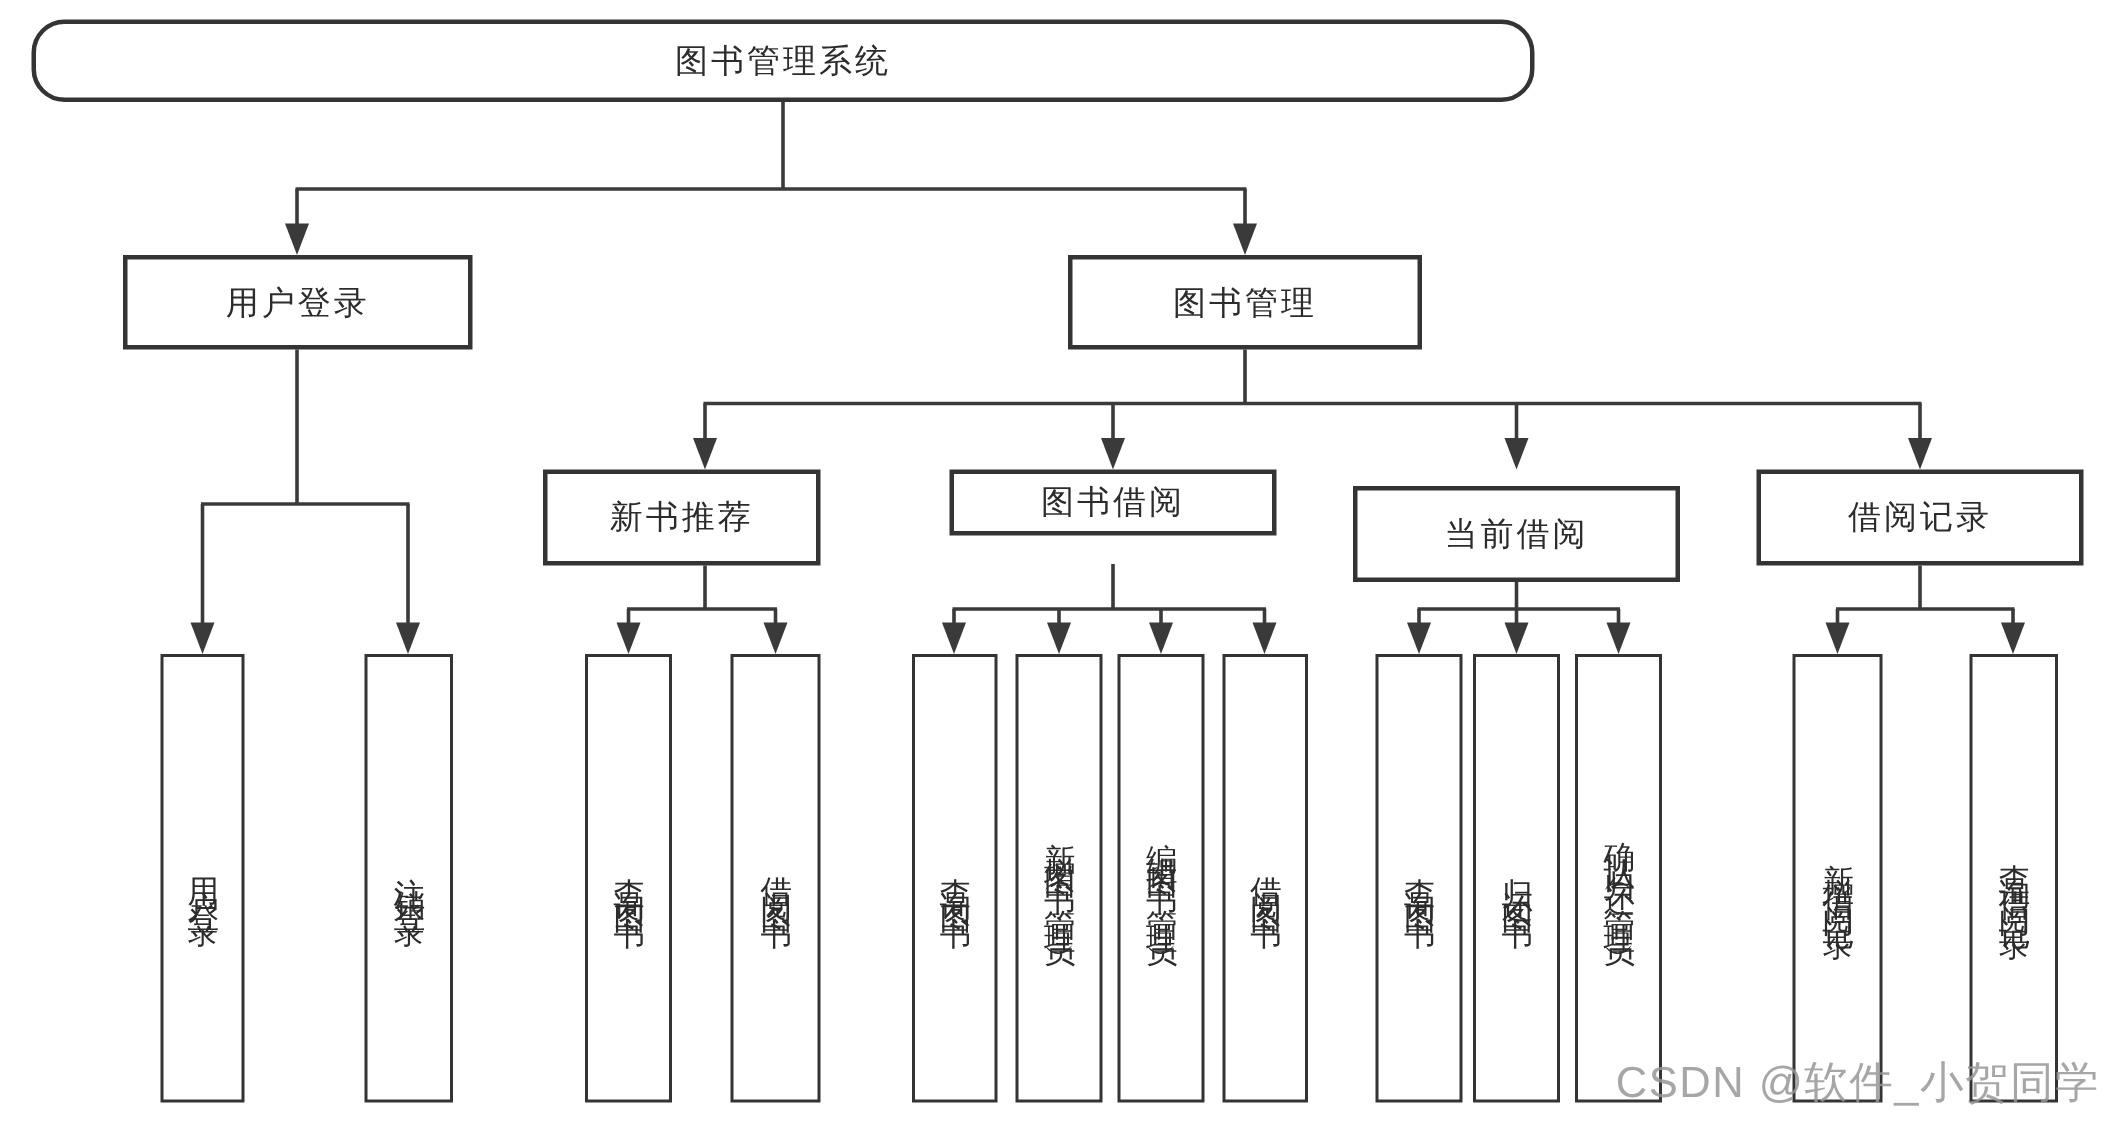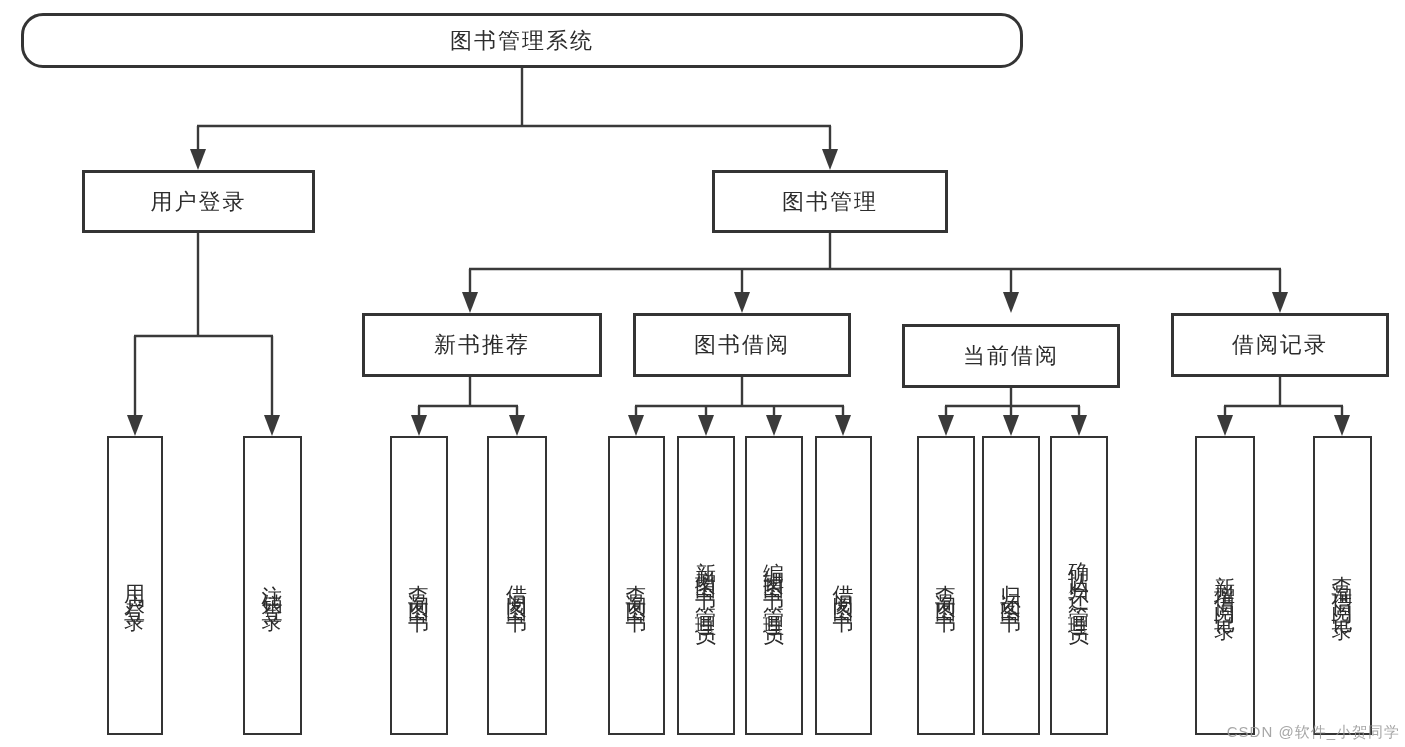--- a/index.html
+++ b/index.html
@@ -18,21 +18,21 @@
     color:#2c2c2c; font-size:22px; letter-spacing:2px; z-index:2;
     white-space:nowrap;
   }
   .leaf { border-width:2px; }
   .leaf .v-label {
     writing-mode:vertical-lr; text-orientation:mixed;
     font-size:21px; letter-spacing:9px; line-height:1; white-space:normal;
   }
   .watermark {
     position:absolute; right:5px; bottom:5px; z-index:6;
-    font-size:15px; letter-spacing:1px; color:rgba(150,150,150,0.85);
+    font-size:29px; letter-spacing:1px; color:rgba(150,150,150,0.85);
   }
 </style>
 </head>
 <body>
 
 <div class="canvas">
 
   <svg class="connectors" viewBox="0 0 1405 747" xmlns="http://www.w3.org/2000/svg">
 
     <g>
@@ -113,24 +113,24 @@
     <span>图书管理系统</span>
   </div>
 
   <div class="node" style="left:82px; top:170px; width:233px; height:63px;">
     <span>用户登录</span>
   </div>
   <div class="node" style="left:712px; top:170px; width:236px; height:63px;text-align:center;">
     <span>图书管理</span>
   </div>
 
-  <div class="node" style="left:362px; top:313px; width:240px; height:64px;">
+  <div class="node" style="left:362px; top:313px; width:185px; height:64px;">
     <span>新书推荐</span>
   </div>
-  <div class="node" style="left:633px; top:313px; width:218px; height:64px;">
+  <div class="node" style="left:633px; top:313px; width:218px; height:44px;">
     <span>图书借阅</span>
   </div>
   <div class="node" style="left:902px; top:324px; width:218px; height:64px;">
     <span>当前借阅</span>
   </div>
   <div class="node" style="left:1171px; top:313px; width:218px; height:64px;">
     <span>借阅记录</span>
   </div>
 
   <div class="node leaf" style="left:107px; top:436px; width:56px; height:299px;">

